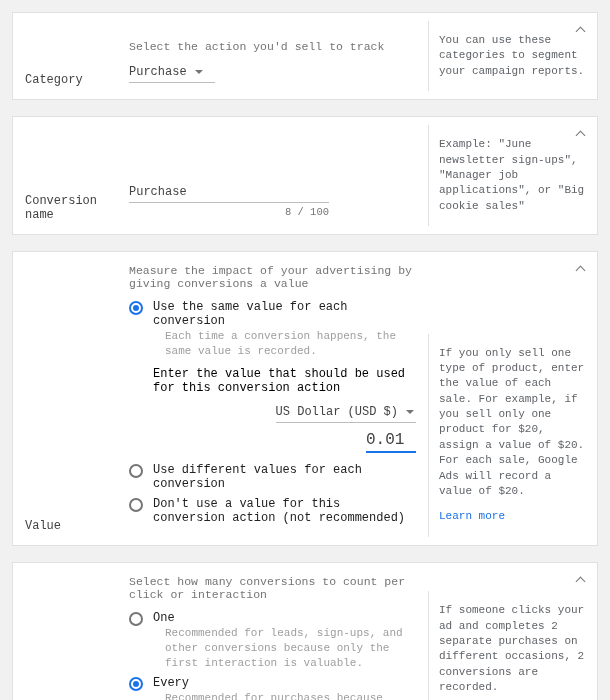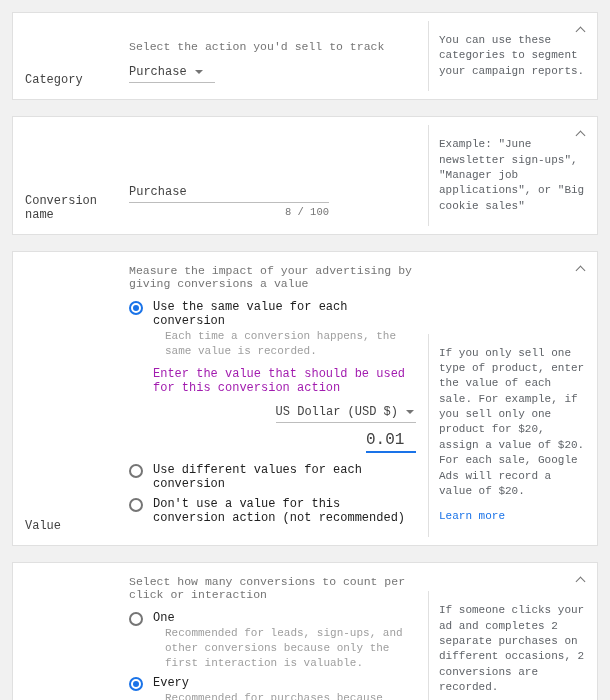--- a/index.html
+++ b/index.html
@@ -110,21 +110,21 @@
     position: absolute;
     top: 2px; left: 2px;
     width: 6px; height: 6px;
     background: #1a73e8;
     border-radius: 50%;
   }
   .radio-body { flex: 1; }
   .radio-label { font-size: 12px; color: #212121; }
   .radio-desc { font-size: 11px; color: #9e9e9e; line-height: 1.35; margin-top: 1px; margin-left: 12px; }
   .sub-block { margin: 8px 0 10px 24px; }
-  .sub-prompt { font-size: 12px; color: #a21caf; margin-bottom: 8px; }
+  .sub-prompt { font-size: 12px; color: #000000; margin-bottom: 8px; }
   .value-line { display: flex; align-items: flex-end; gap: 6px; flex-direction: column; }
   .val-input {
     border: none;
     border-bottom: 2px solid #1a73e8;
     font-size: 16px;
     padding: 2px 0;
     width: 50px;
     color: #424242;
     outline: none;
     font-family: inherit;

